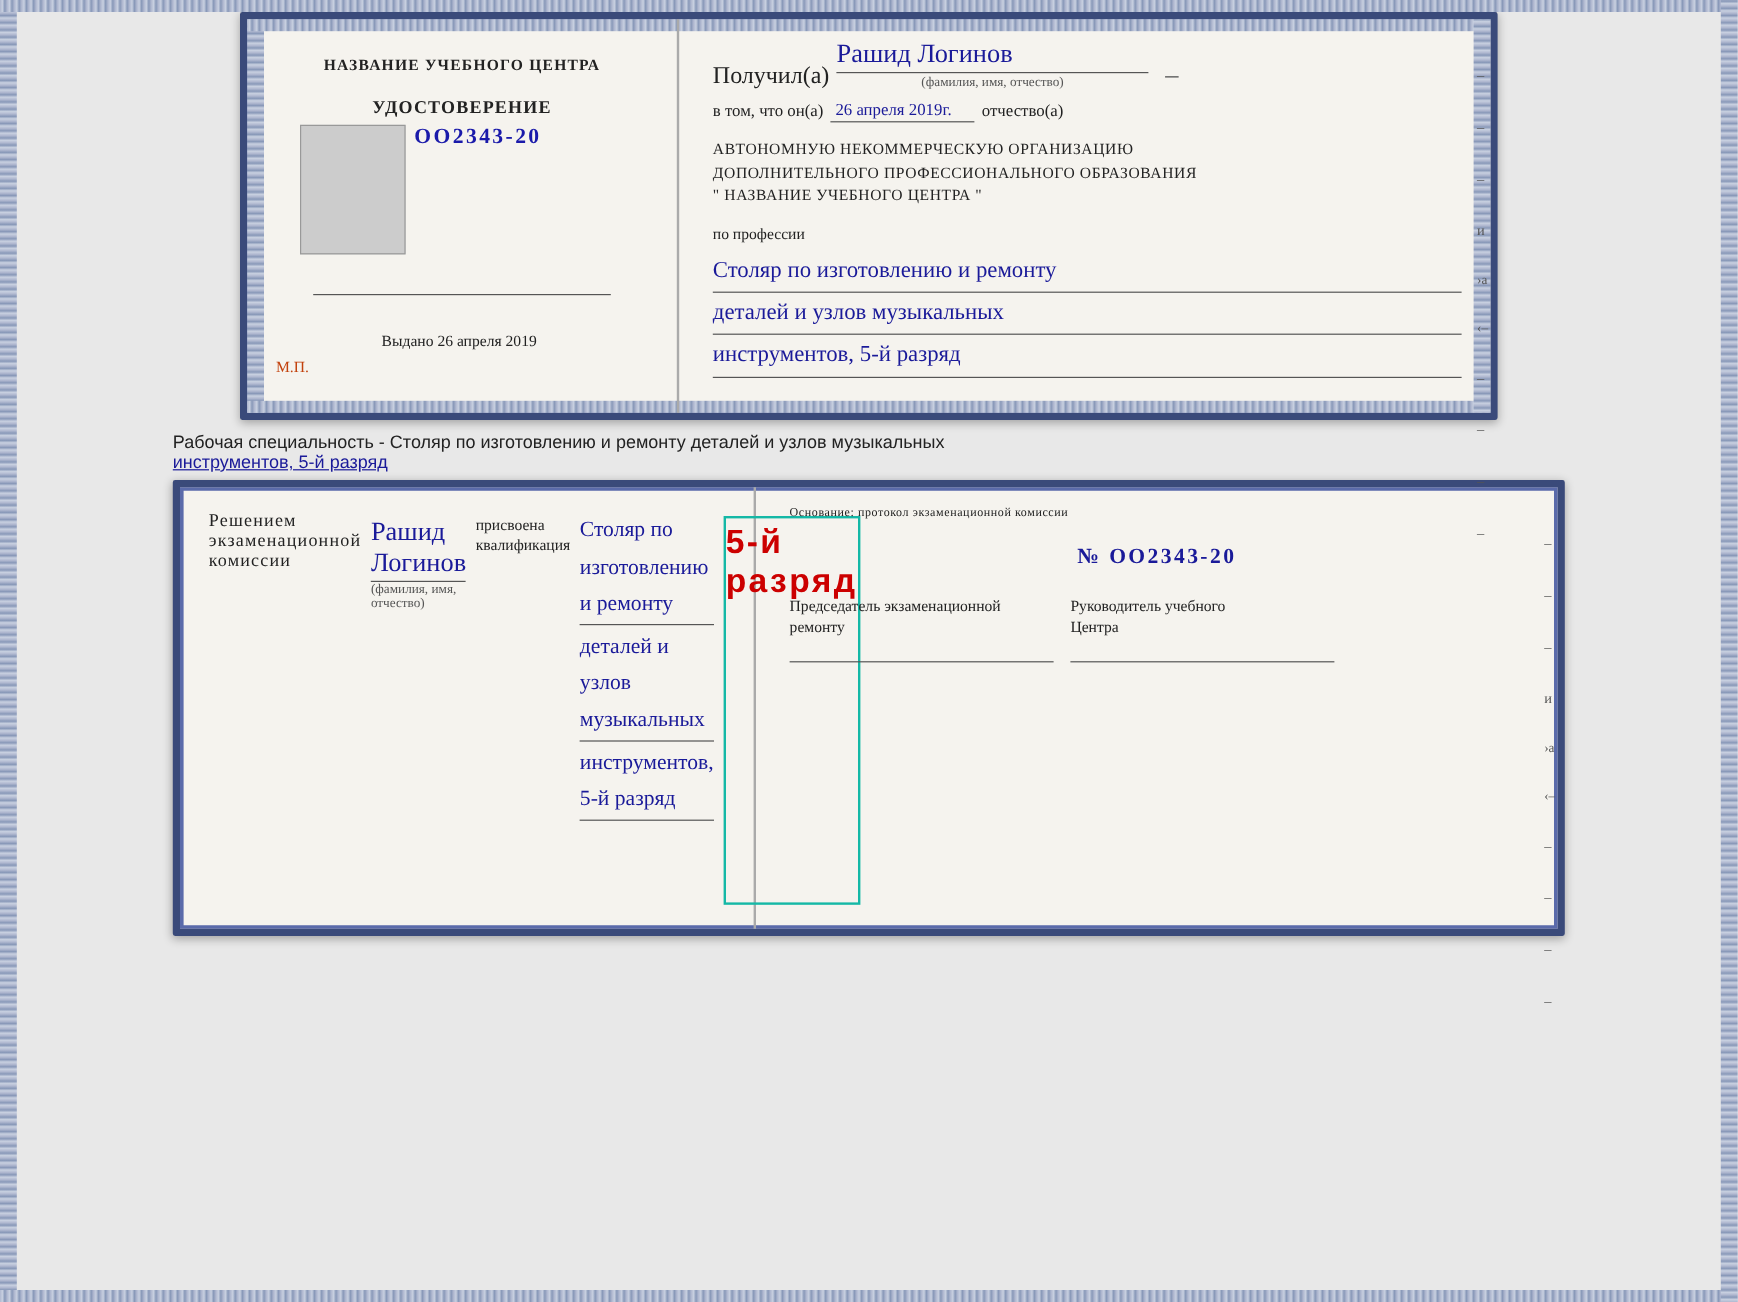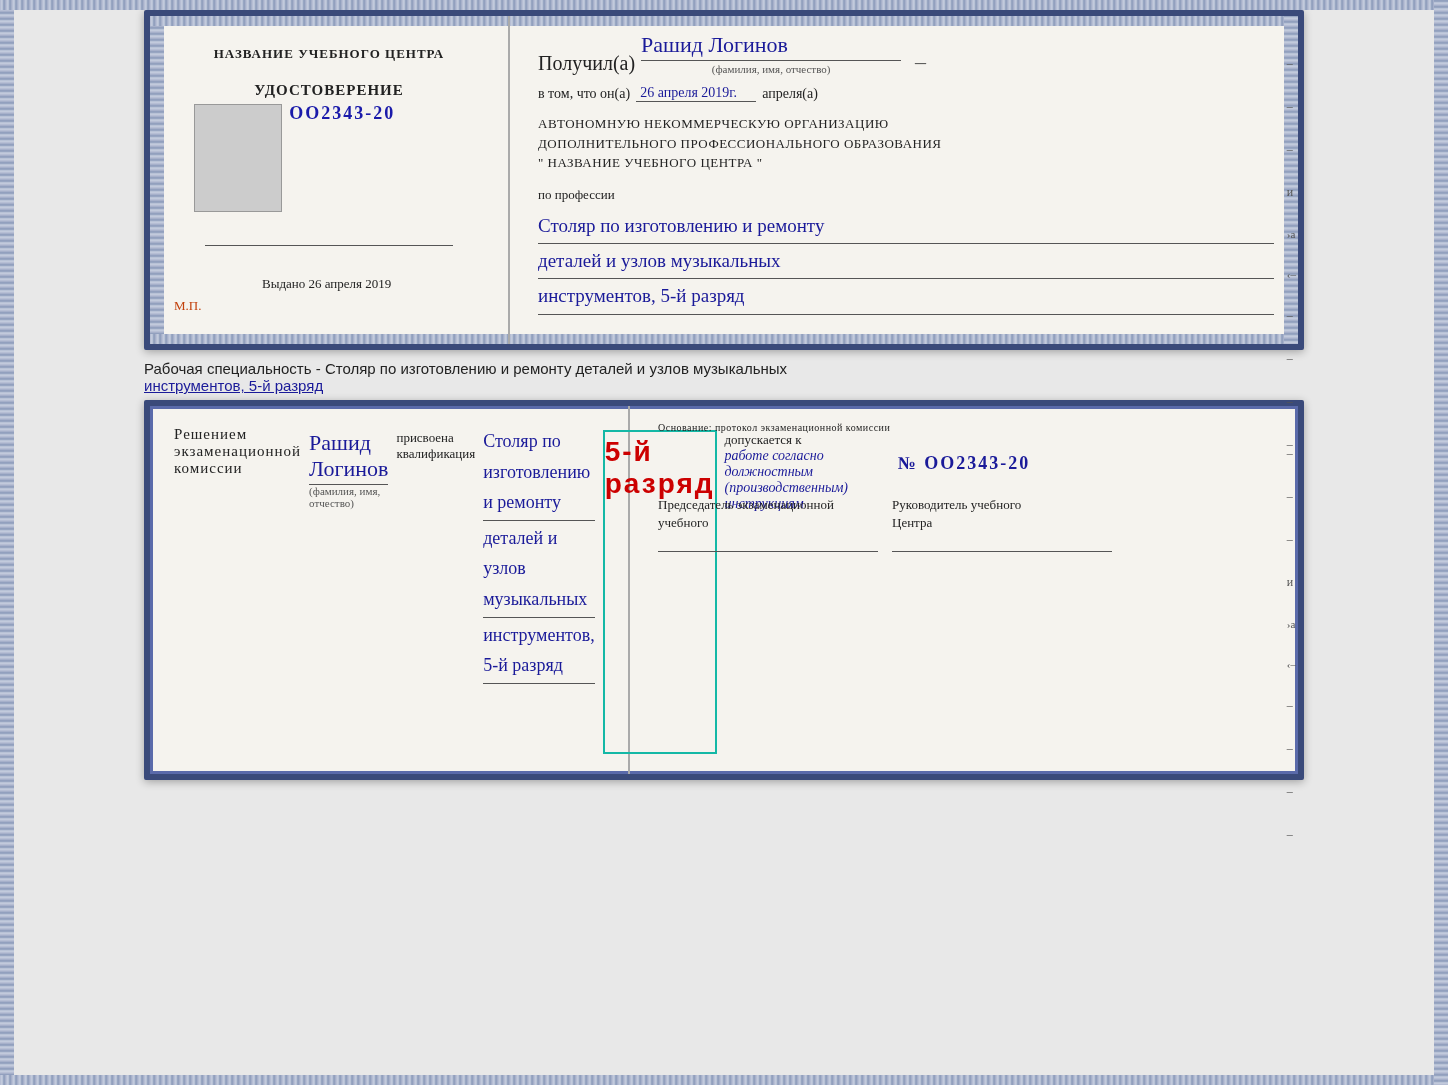--- a/index.html
+++ b/index.html
@@ -18,21 +18,21 @@
     .document-container {
       display: flex;
       flex-direction: column;
       align-items: center;
       width: 100%;
       gap: 4px;
     }
 
     
     .diploma-card {
-      width: 1160px;
+      width: 1048px;
       background: #f5f3ee;
       border: 6px solid #3a4a7a;
       border-radius: 2px;
       display: flex;
       min-height: 340px;
       position: relative;
       box-shadow: inset 0 0 0 3px #5a6aaa, 0 2px 8px rgba(0,0,0,0.3);
     }
 
     .diploma-left {
@@ -475,21 +475,21 @@
               <span class="recipient-name">Рашид Логинов</span>
               <span class="sub-label">(фамилия, имя, отчество)</span>
             </div>
             <span style="font-size:22px; color:#555; margin-left:8px;">–</span>
           </div>
         </div>
 
         <div class="date-line">
           <span>в том, что он(а)</span>
           <span class="underlined-text">26 апреля 2019г.</span>
-          <span>апреля(а)</span>
+          <span>отчество(а)</span>
         </div>
 
         <div class="org-text">
           <div>АВТОНОМНУЮ НЕКОММЕРЧЕСКУЮ ОРГАНИЗАЦИЮ</div>
           <div>ДОПОЛНИТЕЛЬНОГО ПРОФЕССИОНАЛЬНОГО ОБРАЗОВАНИЯ</div>
           <div>"   НАЗВАНИЕ УЧЕБНОГО ЦЕНТРА   "</div>
         </div>
 
         <div class="profession-label">по профессии</div>
         <div class="profession-handwritten">
@@ -540,38 +540,33 @@
         <div class="qualification-text">
           <div class="profession-line">Столяр по изготовлению и ремонту</div>
           <div class="profession-line">деталей и узлов музыкальных</div>
           <div class="profession-line">инструментов, 5-й разряд</div>
         </div>
 
         <div class="rank-box">
           <span class="rank-text">5-й разряд</span>
         </div>
 
-        <div class="allowed-text">
-          <span>допускается к</span>
-          <span class="allowed-handwritten">работе согласно должностным</span><br>
-          <span class="allowed-handwritten">(производственным) инструкциям</span>
-        </div>
       </div>
 
       <div class="bottom-right">
         <div class="basis-text">Основание: протокол экзаменационной  комиссии</div>
 
         <div class="protocol-number">№  OO2343-20</div>
 
 
         <div class="signature-section">
           <div class="sig-item">
             <div class="sig-label">
               <span>Председатель экзаменационной</span><br>
-              <span>учебного</span>
+              <span>ремонту</span>
             </div>
             <div class="sig-line"></div>
           </div>
 
           <div class="sig-item">
             <div class="sig-label">
               <span>Руководитель учебного</span><br>
               <span>Центра</span>
             </div>
             <div class="sig-line"></div>

